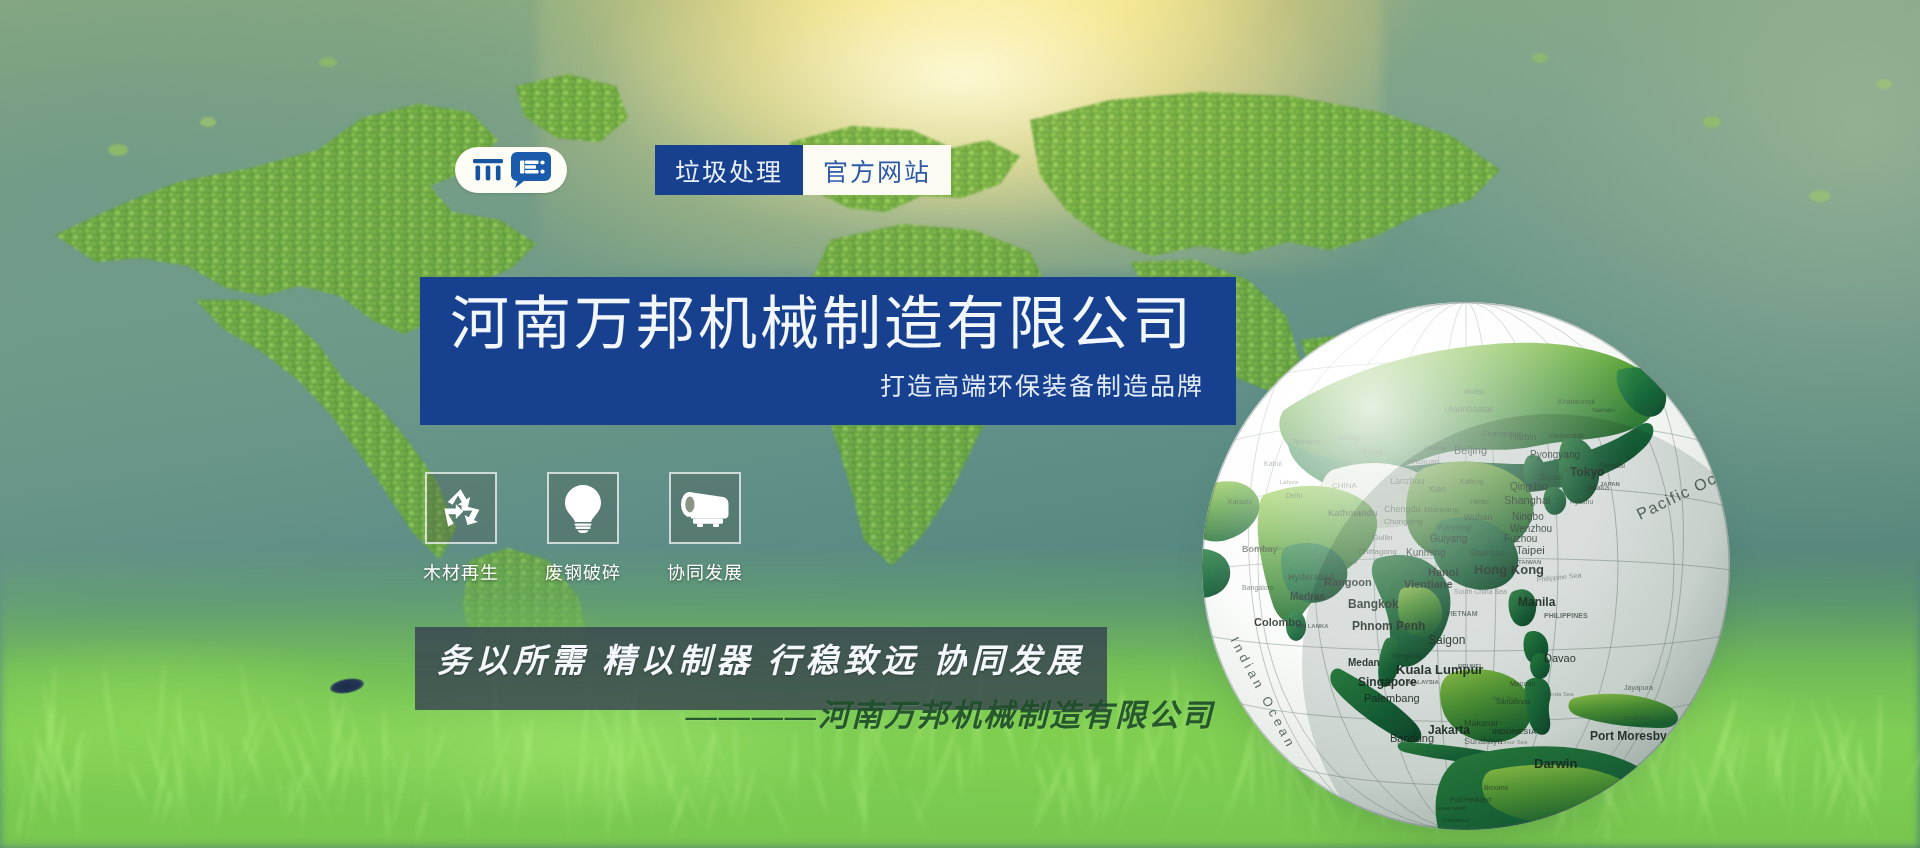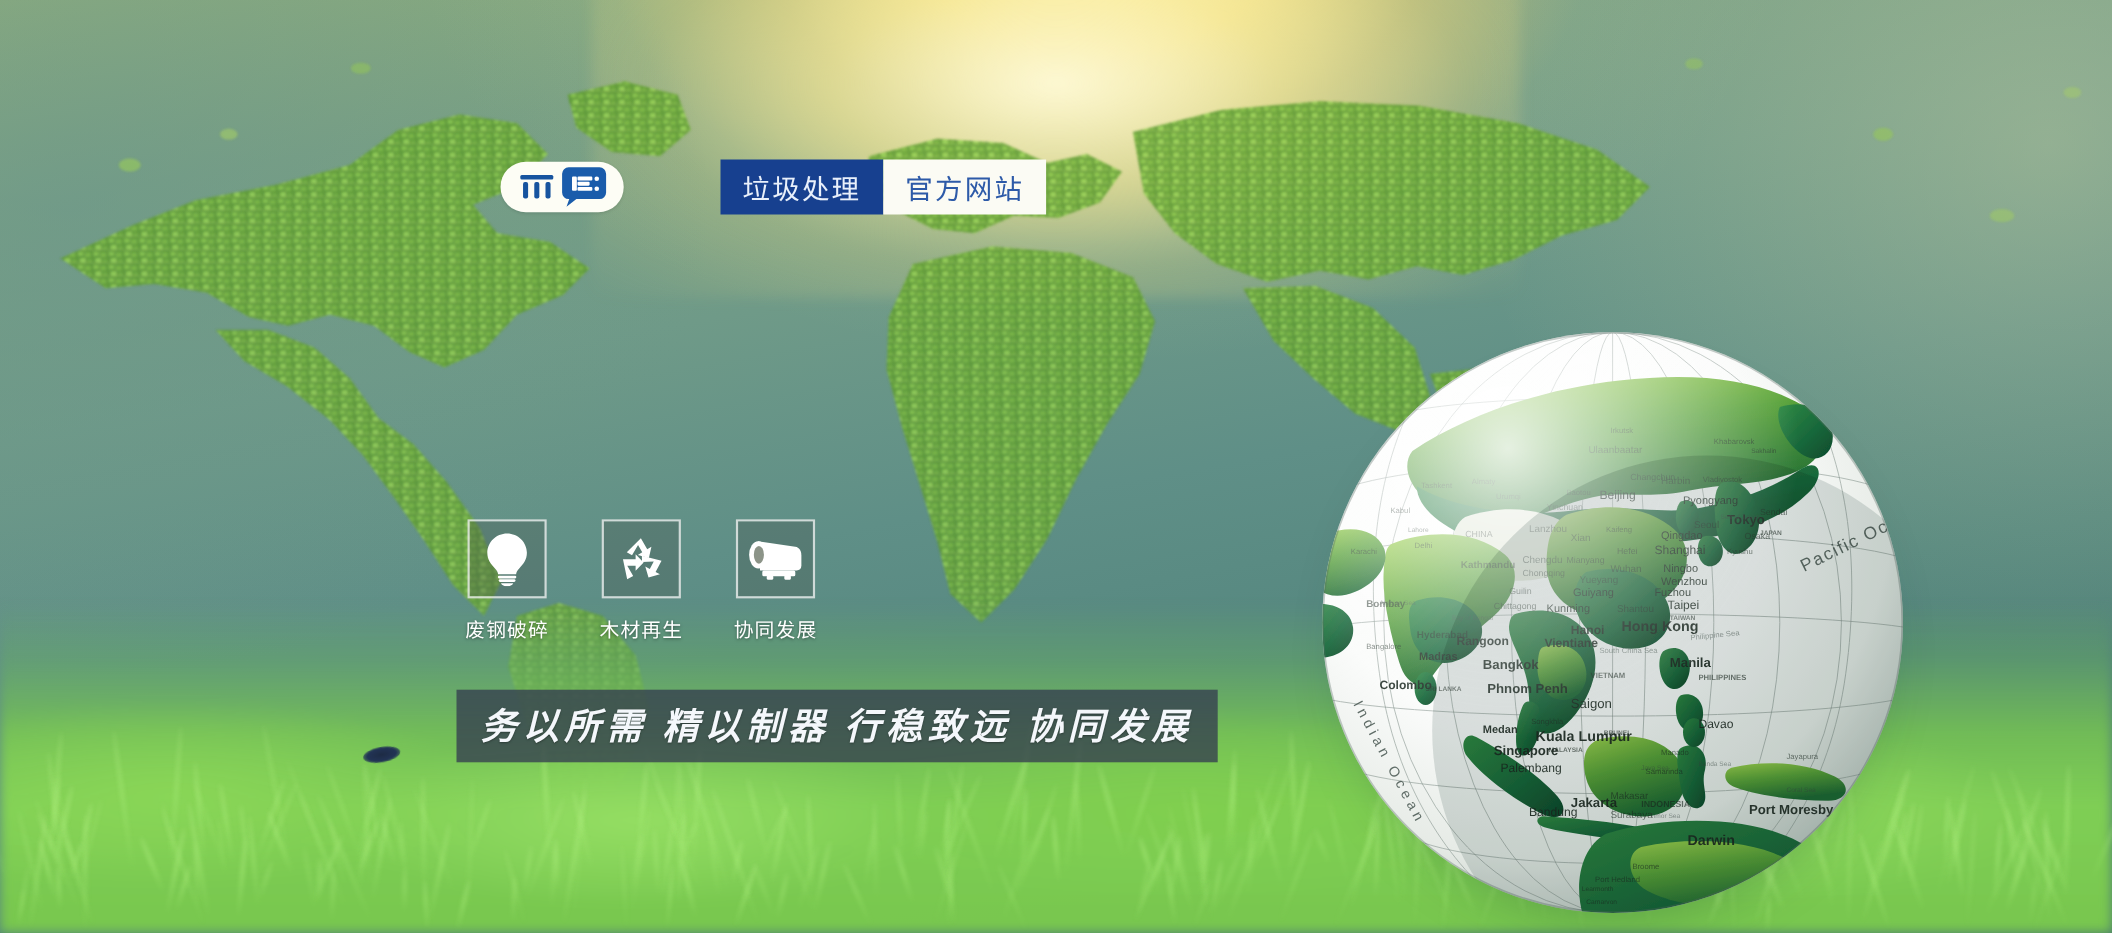--- a/index.html
+++ b/index.html
@@ -124,21 +124,21 @@
   .feature-box svg { display:block; }
   .feature-label {
     margin-top:14px; color:#ffffff; font-size:18px;
     letter-spacing:1px; white-space:nowrap;
     text-shadow:0 1px 3px rgba(0,0,0,0.45);
   }
 
   
   .slogan-banner {
     position:absolute; left:415px; top:627px;
-    padding:7px 22px 11px 22px;
+    padding:7px 22px 28px 22px;
     background:rgba(52,62,80,0.78);
   }
   .slogan-text {
     color:#f4f7fb; font-size:33px; letter-spacing:5px;
     font-family:"Liberation Serif","DejaVu Serif",serif;
     font-style:italic; font-weight:700;
     white-space:nowrap;
     text-shadow:0 1px 2px rgba(0,0,0,0.35);
   }
   .slogan-attrib {
@@ -516,45 +516,49 @@
         <circle cx="32.5" cy="20.6" r="2.1" fill="#ffffff"></circle>
       </svg>
     </div>
 
     <div class="nav-block">
       <div class="nav-brand">垃圾处理</div>
       <div class="nav-site">官方网站</div>
     </div>
   </div>
 
+  <div class="title-box">
+    <div class="title-main">河南万邦机械制造有限公司</div>
+    <div class="title-sub">打造高端环保装备制造品牌</div>
+  </div>
 
   <div class="features">
 
+
+    <div class="feature">
+      <div class="feature-box">
+        <svg width="46" height="46" viewBox="0 0 48 48">
+          <path fill="#fff" d="M23.6 4.4 L29.6 14.9 L33.6 12.6 L31.2 23.2 L20.7 20.3 L24.9 17.9 L20.9 11 L15.2 20.6 L10.2 17.7 Z"></path>
+          <path fill="#fff" d="M6.6 24.4 L18.6 24.4 L18.6 19.8 L26.2 27.6 L18.6 35.4 L18.6 30.6 L10.7 30.6 L16.3 40.3 L10.6 43.4 Z"></path>
+          <path fill="#fff" d="M41.4 24.1 L35.4 34.6 L39.4 36.9 L28.5 39.6 L25.8 29.1 L30 31.5 L34 24.6 L22.9 24.6 L22.9 18.8 Z" transform="translate(2,2) rotate(-2 32 30)"></path>
+        </svg>
+      </div>
+      <div class="feature-label">木材再生</div>
+    </div>
 
     <div class="feature">
       <div class="feature-box">
         <svg width="44" height="50" viewBox="0 0 44 50">
           <path fill="#fff" d="M22 2 C31.9 2 40 10 40 19.6 C40 26.2 36.4 30.2 33.4 33.4 C31.2 35.8 30.4 37.2 30.2 39 L13.8 39 C13.6 37.2 12.8 35.8 10.6 33.4 C7.6 30.2 4 26.2 4 19.6 C4 10 12.1 2 22 2 Z"></path>
           <rect x="13.6" y="40.4" width="16.8" height="2.4" rx="1.2" fill="#fff"></rect>
           <rect x="14.4" y="43.6" width="15.2" height="2.4" rx="1.2" fill="#fff"></rect>
           <path fill="#fff" d="M16.4 47.2 L27.6 47.2 C26.6 49.2 24.6 50 22 50 C19.4 50 17.4 49.2 16.4 47.2 Z"></path>
         </svg>
       </div>
       <div class="feature-label">废钢破碎</div>
-    </div>
-
-    <div class="feature">
-      <div class="feature-box">
-        <svg width="46" height="46" viewBox="0 0 48 48">
-          <path fill="#fff" d="M23.6 4.4 L29.6 14.9 L33.6 12.6 L31.2 23.2 L20.7 20.3 L24.9 17.9 L20.9 11 L15.2 20.6 L10.2 17.7 Z"></path>
-          <path fill="#fff" d="M6.6 24.4 L18.6 24.4 L18.6 19.8 L26.2 27.6 L18.6 35.4 L18.6 30.6 L10.7 30.6 L16.3 40.3 L10.6 43.4 Z"></path>
-          <path fill="#fff" d="M41.4 24.1 L35.4 34.6 L39.4 36.9 L28.5 39.6 L25.8 29.1 L30 31.5 L34 24.6 L22.9 24.6 L22.9 18.8 Z" transform="translate(2,2) rotate(-2 32 30)"></path>
-        </svg>
-      </div>
-      <div class="feature-label">木材再生</div>
     </div>
 
 
     <div class="feature">
       <div class="feature-box">
         <svg width="52" height="40" viewBox="0 0 52 40">
           <path fill="#fff" d="M10 4 L44 9 C47.5 9.6 49.5 12.6 49.5 16.6 L49.5 26.4 C49.5 29 47.8 30.6 45.2 30.6 L12 30.6 Z"></path>
           <ellipse cx="10.4" cy="16.4" rx="8.4" ry="12.4" fill="#fff"></ellipse>
           <ellipse cx="10.9" cy="16.4" rx="4.6" ry="8" fill="#8c9488"></ellipse>
           <rect x="14" y="30.6" width="30" height="5.2" rx="1.4" fill="#fff"></rect>
@@ -563,20 +567,21 @@
         </svg>
       </div>
       <div class="feature-label">协同发展</div>
     </div>
 
   </div>
 
   <div class="slogan-banner">
     <div class="slogan-text">务以所需 精以制器 行稳致远 协同发展</div>
   </div>
+  <div class="slogan-attrib">————河南万邦机械制造有限公司</div>
 
   <div class="globe-wrap">
     <div class="globe-shadow"></div>
     <div class="globe">
       <svg viewBox="0 0 548 548">
         <defs>
           <radialGradient id="sphereShade" cx="36%" cy="28%" r="78%">
             <stop offset="0%" stop-color="#ffffff"></stop>
             <stop offset="52%" stop-color="#fbfcfb"></stop>
             <stop offset="80%" stop-color="#e6ebe6"></stop>

